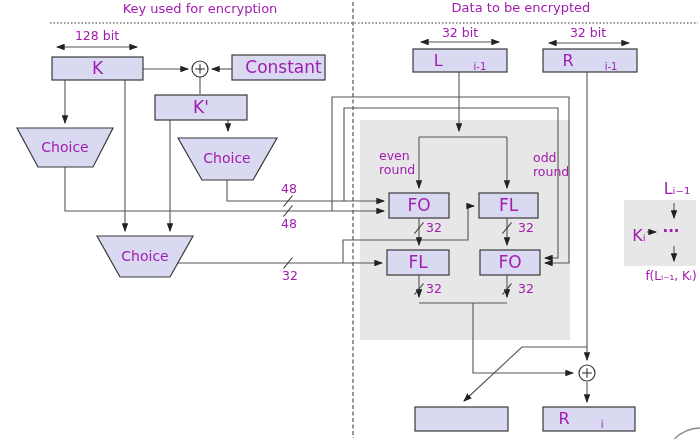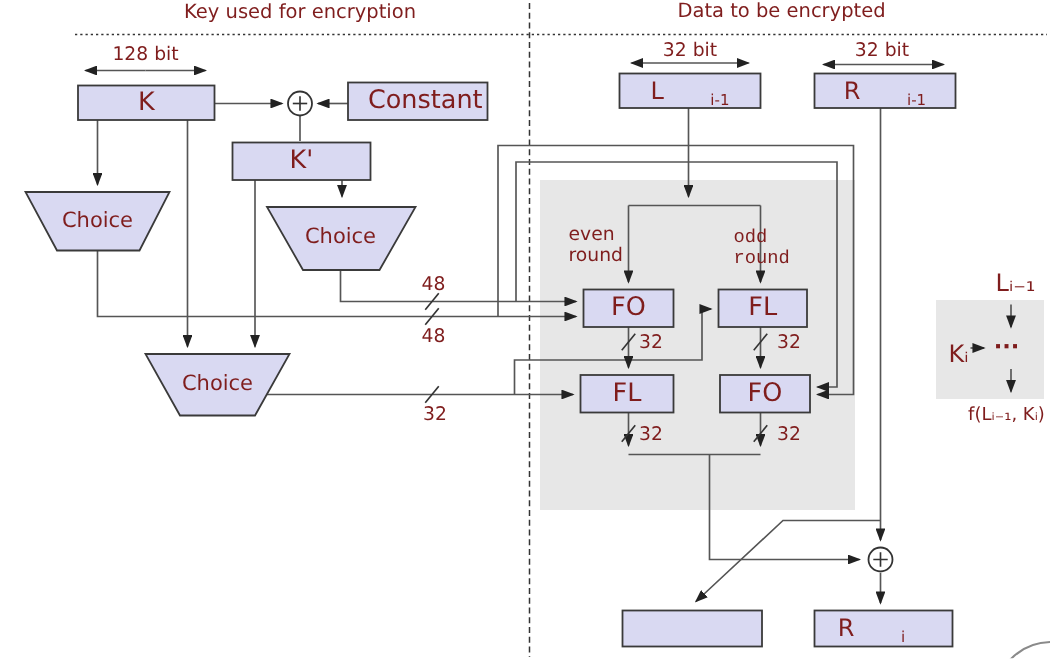--- a/index.html
+++ b/index.html
@@ -1,19 +1,19 @@
 <!DOCTYPE html>
 <html style="--box-fill: #d9d9f2; --box-border: #3a3a3a; --f-box-fill: #e7e7e7; --line: #555555;"><head>
 <meta charset="utf-8">
 <style>
   html,body{margin:0;padding:0;background:#fff;}
   #diagram{position:relative;width:700px;height:439px;background:#fff;overflow:hidden;
            font-family:"DejaVu Sans","Liberation Sans",sans-serif;color:#111;}
   #wiring{position:absolute;left:0;top:0;}
-  .lbl{position:absolute;white-space:pre-line;line-height:1.15;color:#7f1d1d;}
+  .lbl{position:absolute;white-space:pre-line;line-height:1.15;color:#a21caf;}
   .ctr{text-align:center;}
   .fs13{font-size:13px;} .fs12{font-size:12.5px;} .fs17{font-size:17px;}
   .fs14{font-size:14px;} .fs11{font-size:16px;}
   .boxlbl sub{font-size:10px;padding-left:31px;}
   .box{fill:var(--box-fill,#d9d9f2);stroke:var(--box-border,#3a3a3a);stroke-width:1.2;}
   .trap{fill:var(--box-fill,#d9d9f2);stroke:var(--box-border,#3a3a3a);stroke-width:1.2;}
   .fbg{fill:var(--f-box-fill,#e7e7e7);stroke:none;}
   .wire{stroke:var(--line,#555);stroke-width:1.1;fill:none;}
   .sep{stroke:#333;stroke-width:1;fill:none;}
   .slash{stroke:#333;stroke-width:1.1;}
@@ -138,21 +138,21 @@
   <div class="lbl ctr fs17" style="left:155px;top:95px;width:92px;line-height:25px;">K'</div>
   <div class="lbl ctr fs14" style="left:17px;top:139px;width:96px;">Choice</div>
   <div class="lbl ctr fs14" style="left:179px;top:150px;width:96px;">Choice</div>
   <div class="lbl ctr fs14" style="left:97px;top:248px;width:96px;">Choice</div>
   <div class="lbl ctr fs12" style="left:274px;top:182px;width:30px;">48</div>
   <div class="lbl ctr fs12" style="left:274px;top:217px;width:30px;">48</div>
   <div class="lbl ctr fs12" style="left:275px;top:269px;width:30px;">32</div>
 
   <div class="lbl fs12" style="left:379px;top:149px;">even
 round</div>
-  <div class="lbl fs12" style="left:489px;top:151px;font-family:Liberation Mono, monospace;">odd
+  <div class="lbl fs12" style="left:533px;top:151px;">odd
 round</div>
   <div class="lbl ctr fs17" style="left:389px;top:193px;width:60px;line-height:25px;">FO</div>
   <div class="lbl ctr fs17" style="left:479px;top:193px;width:59px;line-height:25px;">FL</div>
   <div class="lbl ctr fs17" style="left:387px;top:250px;width:62px;line-height:25px;">FL</div>
   <div class="lbl ctr fs17" style="left:480px;top:250px;width:60px;line-height:25px;">FO</div>
   <div class="lbl fs12" style="left:426px;top:221px;">32</div>
   <div class="lbl fs12" style="left:518px;top:221px;">32</div>
   <div class="lbl fs12" style="left:426px;top:282px;">32</div>
   <div class="lbl fs12" style="left:518px;top:282px;">32</div>
 

